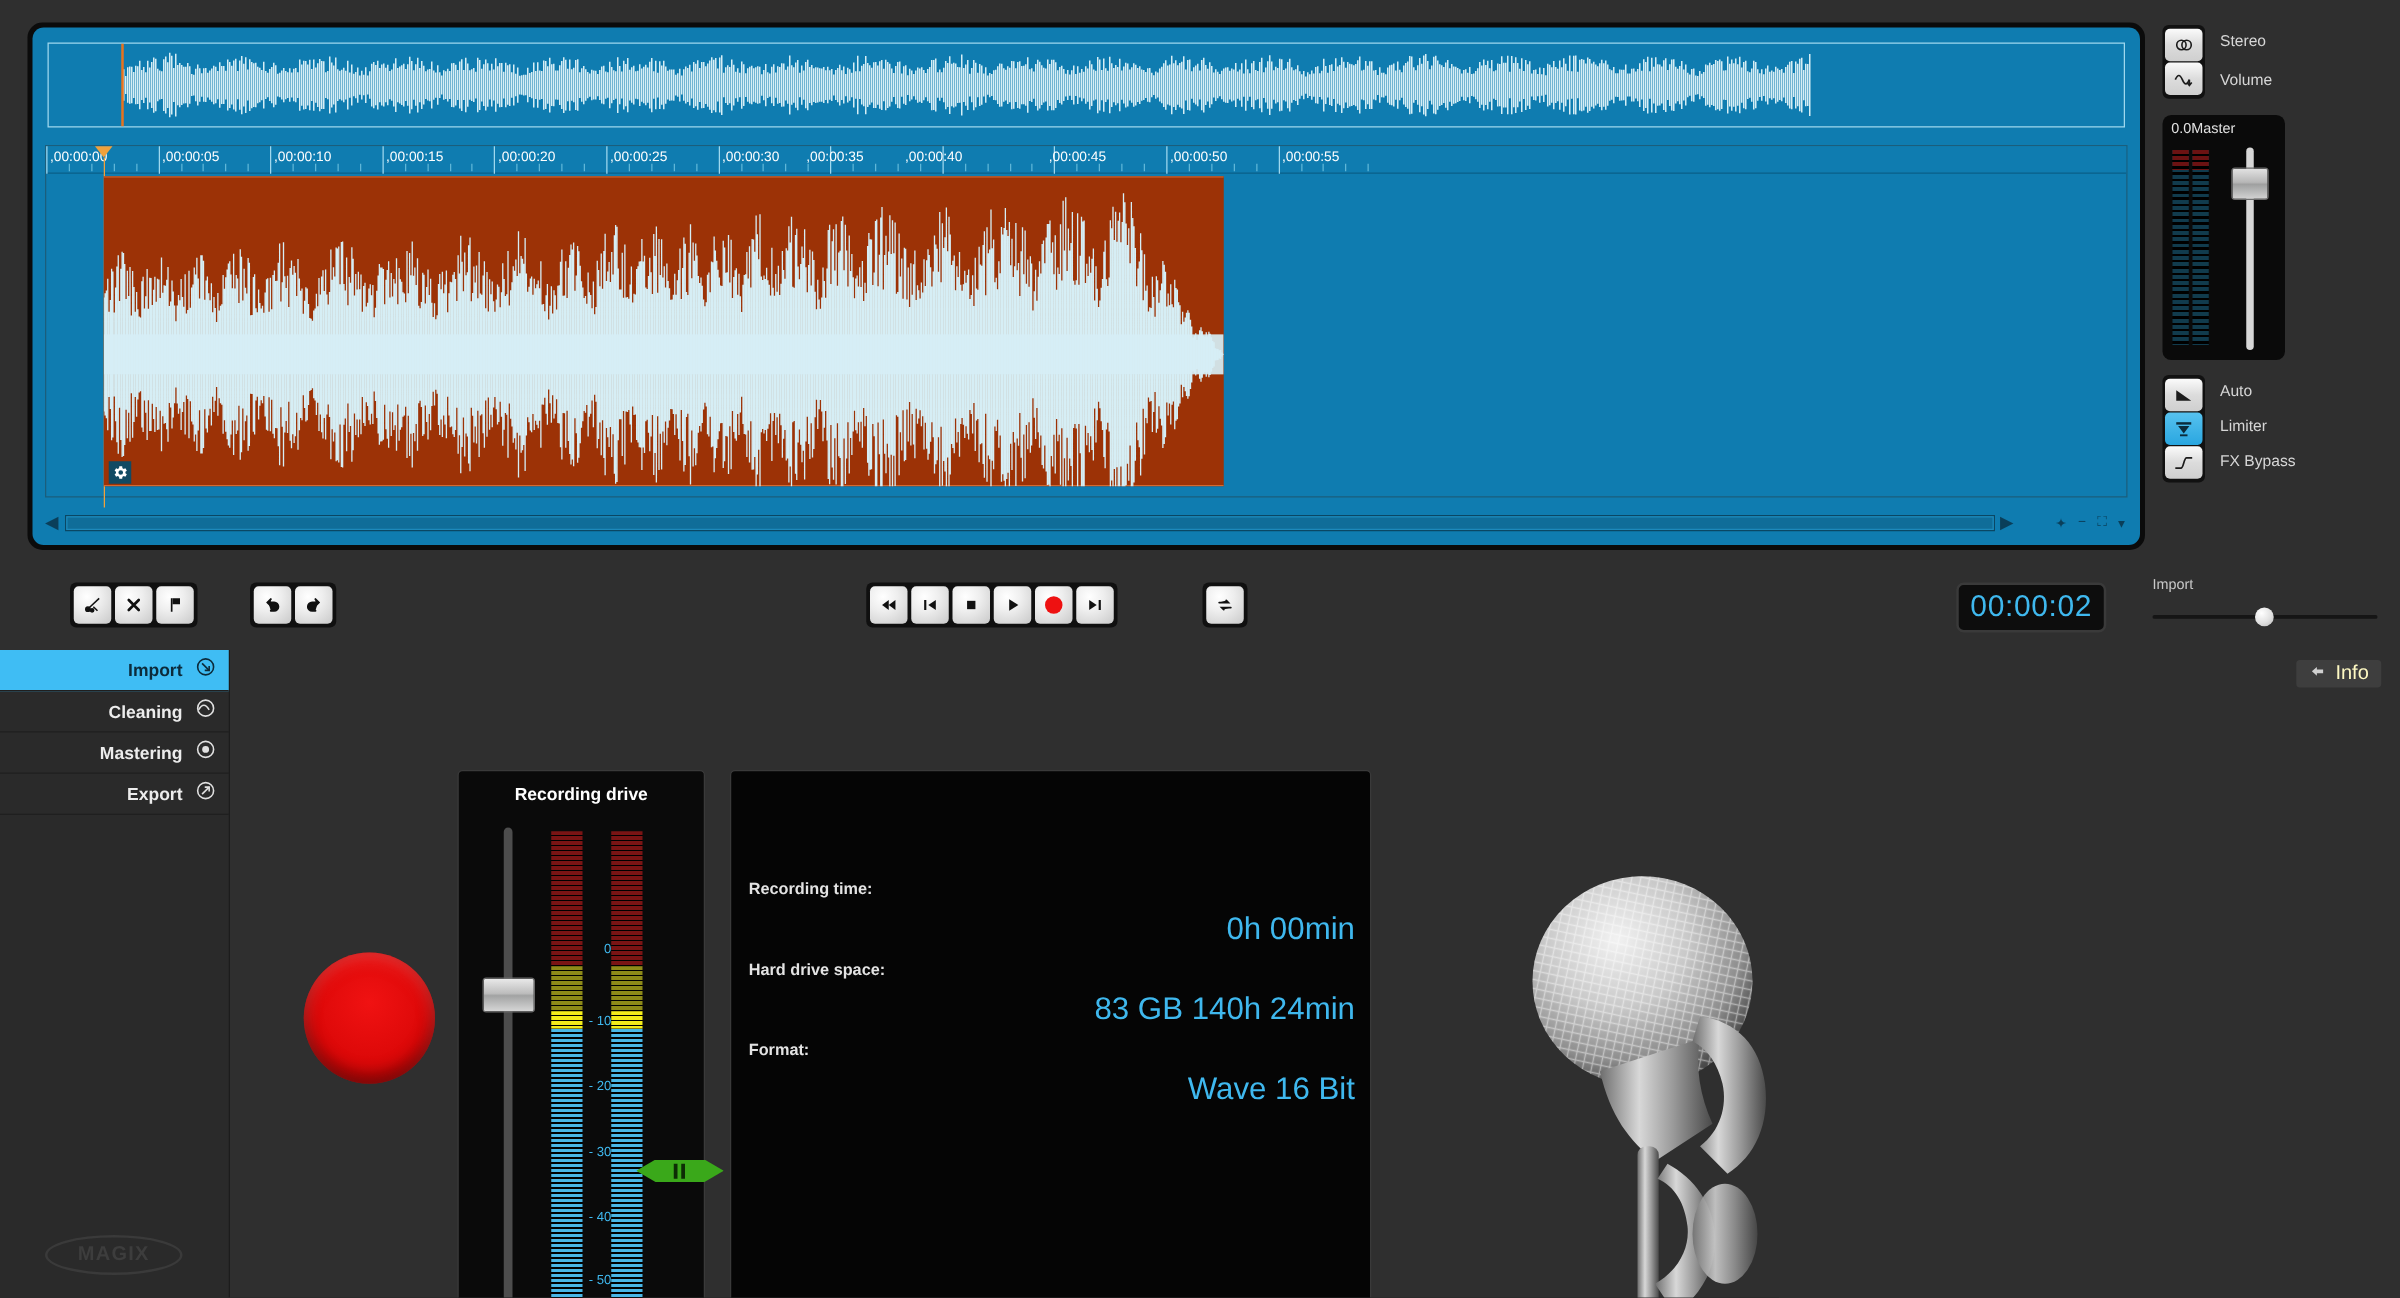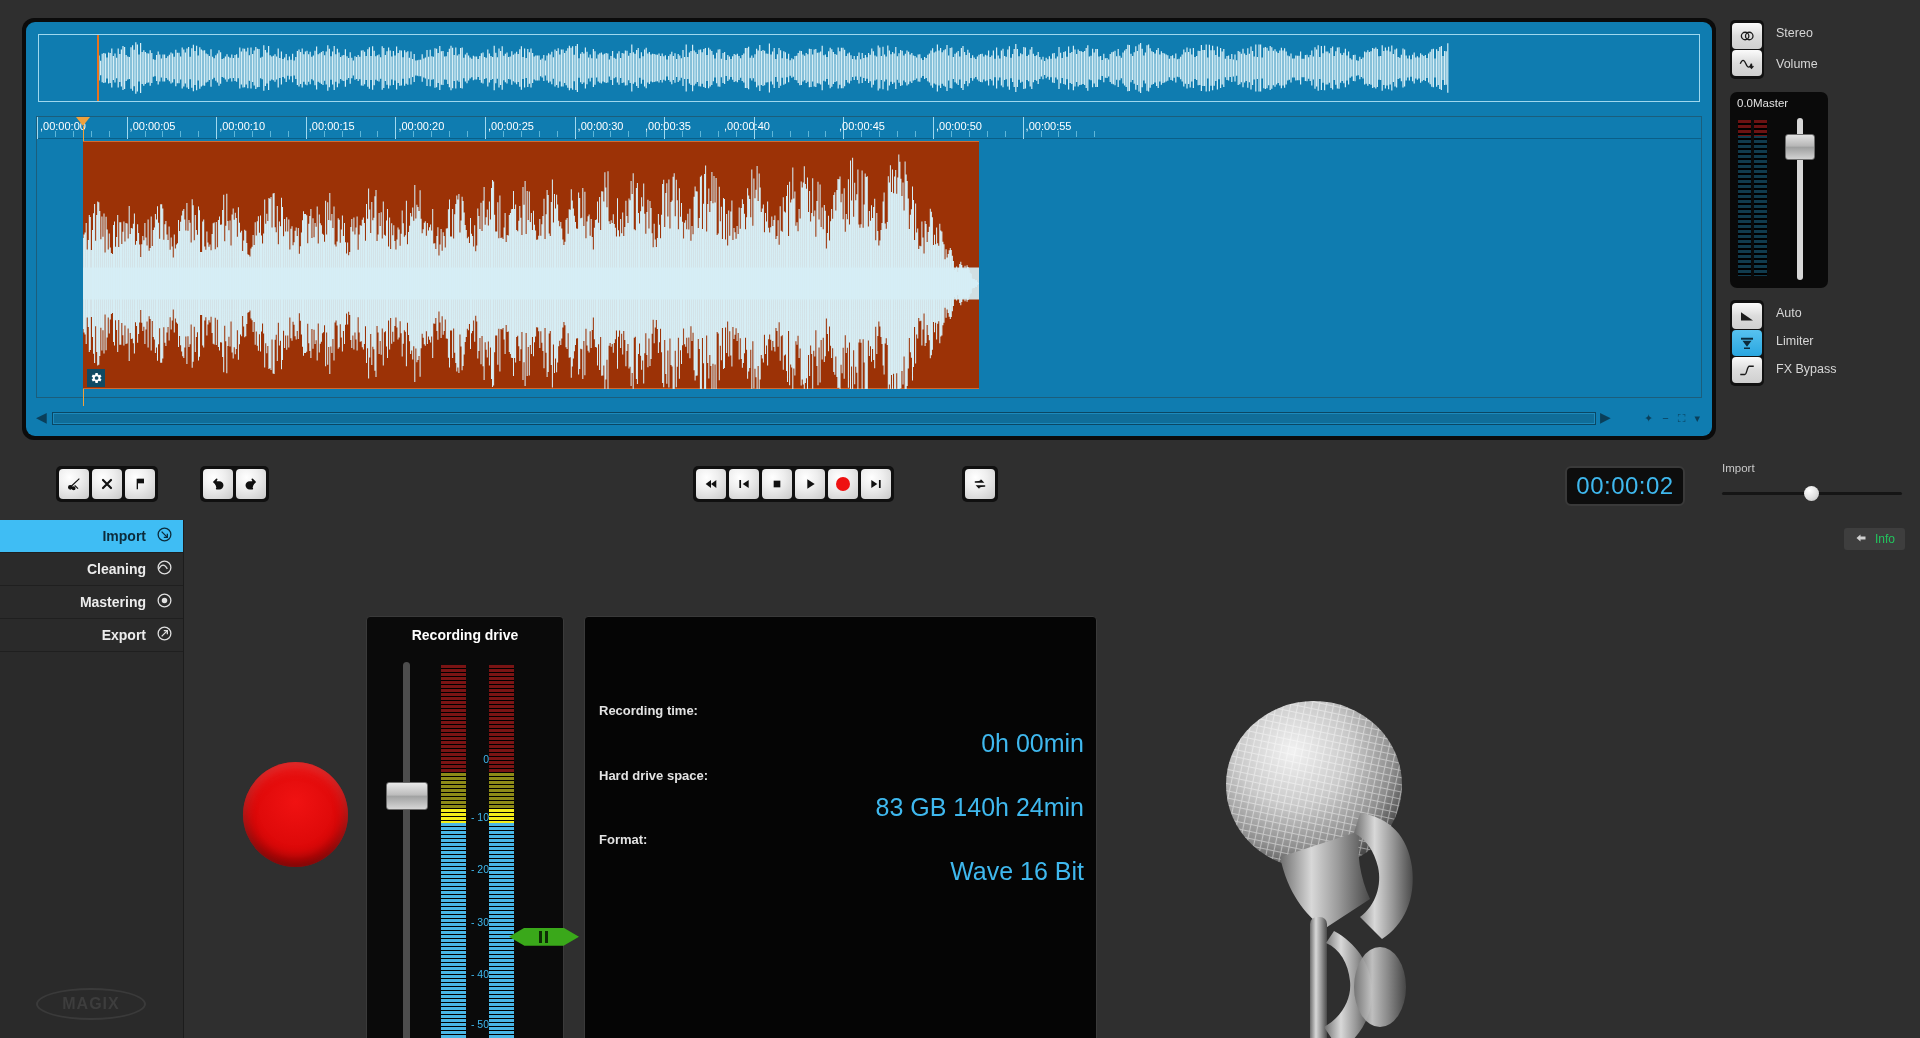--- a/index.html
+++ b/index.html
@@ -161,21 +161,21 @@
     width: 130px; height: 25px; background: #4a4a4a;
     border: 1px solid #5d5d5d; border-radius: 3px;
     display: flex; align-items: center; justify-content: center;
     font-size: 12.5px; color: #d8d8d8;
   }
   .tab.sel { background: #3fbdf4; border-color: #3fbdf4; color: #0d2c3c; }
   .info-btn {
     position: absolute; right: 15px; top: 8px; height: 22px; padding: 0 10px;
     background: #3e3e3e; border-radius: 3px; display: flex; align-items: center; gap: 7px;
   }
-  .info-btn .ilab { font-size: 12px; color: #22c55e; }
+  .info-btn .ilab { font-size: 16px; color: #fef9c3; }
 
   .panel-area { position: absolute; left: 0; top: 40px; right: 0; bottom: 0; background: #2f2f2f; }
 
   .level-card {
     position: absolute; left: 182px; top: 56px; width: 198px; height: 465px;
     background: #0a0a0a; border: 1px solid #3a3a3a; border-radius: 4px;
   }
   .level-title { text-align: center; font-size: 14px; color: #fff; margin-top: 10px; font-weight: bold; }
   .lvl-fader { position: absolute; left: 22px; top: 45px; bottom: 16px; width: 36px; }
   .lvl-fader .rod { position: absolute; left: 14px; top: 0; bottom: 0; width: 7px; background: #4d4d4d; border-radius: 4px; }

